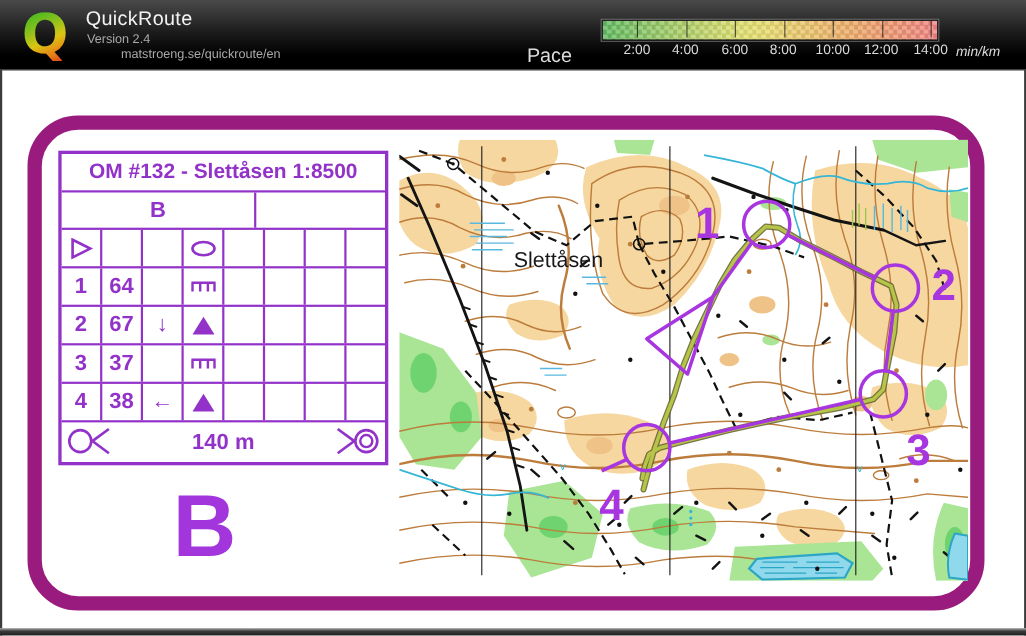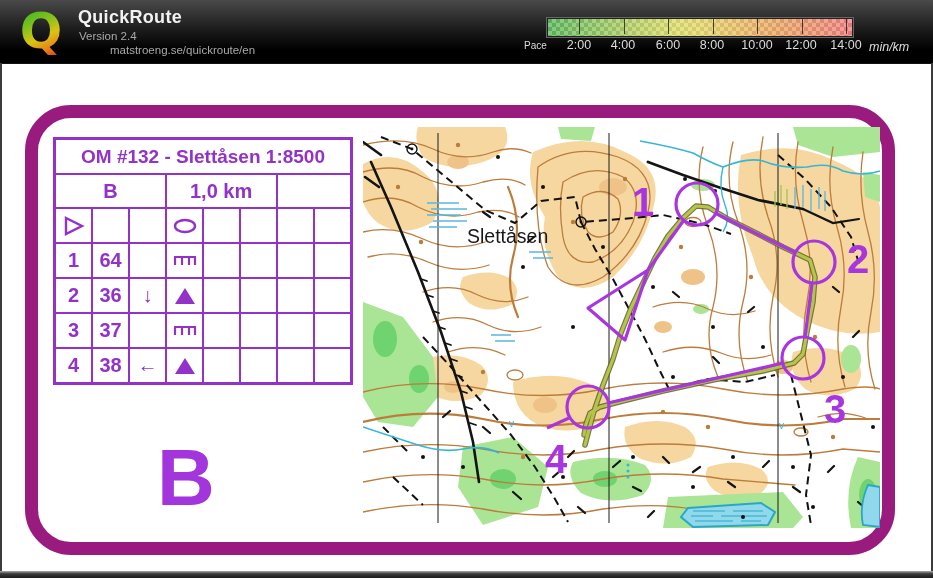--- a/index.html
+++ b/index.html
@@ -7,24 +7,24 @@
        font-family:"Liberation Sans","DejaVu Sans",sans-serif;}
   
   .header{position:absolute;left:0;top:0;width:933px;height:63px;
           background:linear-gradient(180deg,#4a4a4a 0%,#1d1d1d 45%,#000 80%);
           border-bottom:1px solid #111;}
   .logo-q{position:absolute;left:12px;top:2px;width:58px;height:58px;
           font-family:"DejaVu Sans",sans-serif;font-weight:bold;font-size:50px;line-height:58px;
           text-align:center;
           background:linear-gradient(155deg,#22b322 8%,#7fc01e 38%,#d9c513 58%,#e87f16 76%,#d41c1c 95%);
           -webkit-background-clip:text;background-clip:text;color:transparent;}
-  .app-title{position:absolute;left:78px;top:7px;font-size:18px;color:#f2f2f2;letter-spacing:.3px;font-weight:bold;}
+  .app-title{position:absolute;left:78px;top:7px;font-size:18px;color:#f2f2f2;letter-spacing:.3px;}
   .app-sub{position:absolute;left:79px;font-size:11.5px;color:#a9a9a9;}
   .sub-version{top:30px;text-align:center;} .sub-url{top:44px;padding-left:31px;}
-  .pace-label{position:absolute;left:524px;top:40px;font-size:10px;color:#dcdcdc;}
+  .pace-label{position:absolute;left:479px;top:40px;font-size:18px;color:#dcdcdc;}
   .pace-unit{position:absolute;left:869px;top:40px;font-size:12.5px;color:#dcdcdc;font-style:italic;}
   .pace-bar{position:absolute;left:547px;top:18px;width:304px;height:17px;
             background-image:
               repeating-conic-gradient(rgba(255,255,255,.22) 0% 25%, rgba(0,0,0,.06) 25% 50%),
               linear-gradient(90deg,#5eb85e 0%,#8cc464 14%,#b8d068 28%,#dede6e 42%,#e6d86e 50%,#e9c06a 62%,#ebaa68 74%,#ec9670 86%,#ee8080 100%);
             background-size:8px 8px,100% 100%;
             border:1px solid #222;box-shadow:0 0 0 1px #666;}
   .pace-tick{position:absolute;top:0;width:1px;height:15px;background:rgba(20,20,20,.75);}
   .pace-tick-label{position:absolute;top:38px;font-size:12.5px;color:#dcdcdc;transform:translateX(-50%);}
   
@@ -94,21 +94,20 @@
   <div class="edge-bottom"></div>
 
   <div class="card-frame"></div>
 
   <div class="sheet">
     <div class="s-row row-title">
       <div class="s-cell cell-title">OM #132 - Slettåsen 1:8500</div>
     </div>
     <div class="s-row row-course">
       <div class="s-cell cell-course w3">B</div>
-      <div class="s-cell cell-course w3">1,0 km</div>
       <div class="s-cell cell-course w2"></div>
     </div>
 
     <div class="s-row row-sym">
       <div class="s-cell cell-sym">
         <svg class="sym-svg" width="22" height="20" viewBox="0 0 22 20">
           <path d="M3,2 L19,10 L3,18 Z" fill="none" stroke="#9232c8" stroke-width="2.4"></path>
         </svg>
       </div>
       <div class="s-cell cell-sym"></div>
@@ -134,21 +133,21 @@
         </svg>
       </div>
       <div class="s-cell cell-sym"></div>
         <div class="s-cell cell-sym"></div>
       <div class="s-cell cell-sym"></div>
         <div class="s-cell cell-sym"></div>
     </div>
 
     <div class="s-row row-sym">
       <div class="s-cell cell-sym">2</div>
-      <div class="s-cell cell-sym">36</div>
+      <div class="s-cell cell-sym">67</div>
       <div class="s-cell cell-sym">↓</div>
       <div class="s-cell cell-sym">
         <svg class="sym-svg" width="22" height="18" viewBox="0 0 22 18">
           <path d="M11,1 L21,17 L1,17 Z" fill="#9232c8"></path>
         </svg>
       </div>
       <div class="s-cell cell-sym"></div>
         <div class="s-cell cell-sym"></div>
       <div class="s-cell cell-sym"></div>
         <div class="s-cell cell-sym"></div>
@@ -177,20 +176,38 @@
         <svg class="sym-svg" width="22" height="18" viewBox="0 0 22 18">
           <path d="M11,1 L21,17 L1,17 Z" fill="#9232c8"></path>
         </svg>
       </div>
       <div class="s-cell cell-sym"></div>
         <div class="s-cell cell-sym"></div>
       <div class="s-cell cell-sym"></div>
         <div class="s-cell cell-sym"></div>
     </div>
 
+    <div class="s-row row-finish">
+      <div class="s-cell cell-finish">
+        <span class="fin-left">
+          <svg class="sym-svg" width="42" height="28" viewBox="0 0 42 28">
+            <circle cx="12" cy="14" r="10" fill="none" stroke="#9232c8" stroke-width="2.4"></circle>
+            <path d="M38,3 L23,14 L38,25" fill="none" stroke="#9232c8" stroke-width="2.4"></path>
+          </svg>
+        </span>
+        <span>140 m</span>
+        <span class="fin-right">
+          <svg class="sym-svg" width="42" height="28" viewBox="0 0 42 28">
+            <path d="M4,3 L19,14 L4,25" fill="none" stroke="#9232c8" stroke-width="2.4"></path>
+            <circle cx="30" cy="14" r="10" fill="none" stroke="#9232c8" stroke-width="2.4"></circle>
+            <circle cx="30" cy="14" r="5.5" fill="none" stroke="#9232c8" stroke-width="2.2"></circle>
+          </svg>
+        </span>
+      </div>
+    </div>
   </div>
 
   <div class="big-letter">B</div>
 
   <div class="map-wrap">
   <svg width="517" height="401" viewBox="0 0 517 401">
     <rect x="0" y="0" width="517" height="401" fill="#ffffff"></rect>
 
     <g fill="#f6d7a0" stroke="none">
       <path d="M-5,40 Q30,18 60,45 Q85,65 70,95 Q40,112 15,96 Q-6,80 -5,40 Z"></path>

